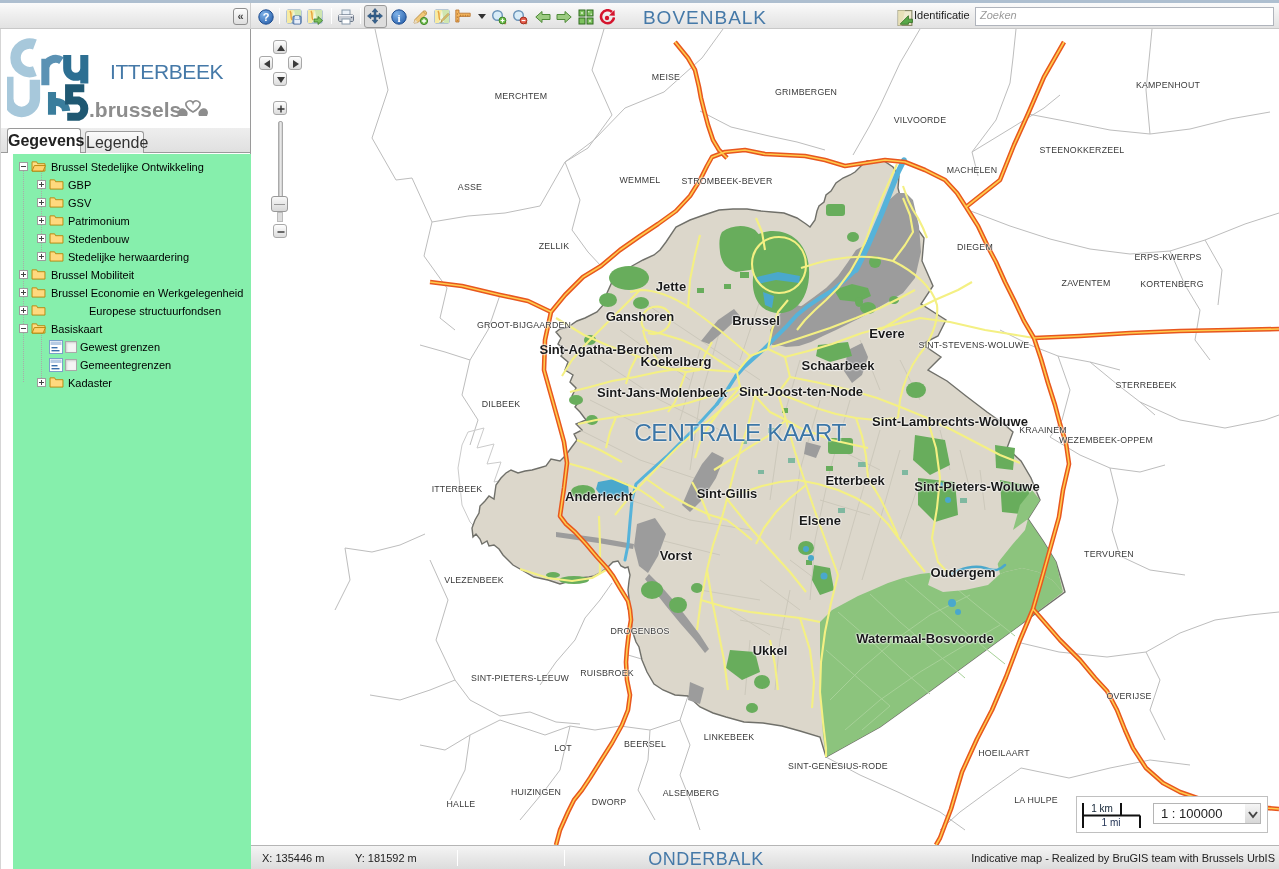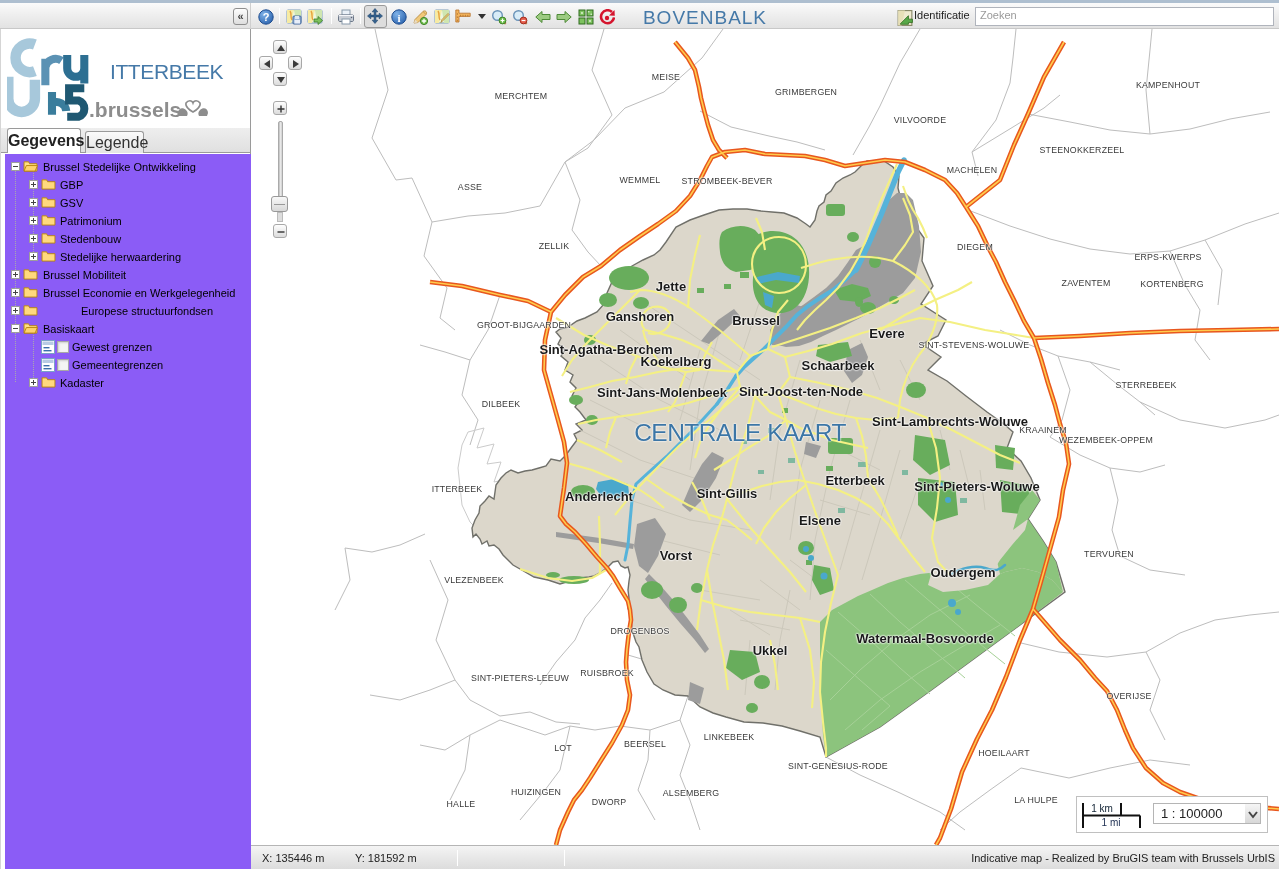--- a/index.html
+++ b/index.html
@@ -9,29 +9,29 @@
 #toolbar { position:absolute; left:0; top:3px; width:1279px; height:26px;
   background:linear-gradient(#fbfbfb,#efefef 45%,#e2e2e2); border-bottom:1px solid #c8c8c8; }
 #tbleftsep { position:absolute; left:250px; top:3px; width:1px; height:26px; background:#cfcfcf; }
 .tbsep { position:absolute; top:8px; width:1px; height:16px; background:#c3c3c3; border-right:1px solid #fff; }
 #collbtn { position:absolute; left:233px; top:8px; width:15px; height:17px; border:1px solid #8e8e8e; border-radius:3px;
   background:linear-gradient(#fdfdfd,#dedede); color:#444; font-size:11px; font-weight:bold; text-align:center; line-height:15px; }
 .icon { position:absolute; top:9px; width:16px; height:16px; }
 #panbtn { position:absolute; left:364px; top:5px; width:23px; height:23px; border:1px solid #9a9a9a; border-radius:3px; background:#ddd; }
 #bovenbalk { position:absolute; left:620px; top:7px; width:170px; text-align:center; font-size:19px; color:#4579a8; letter-spacing:1px; }
 #identw { position:absolute; left:914px; top:9px; font-size:11px; color:#222; }
-#search { position:absolute; left:975px; top:7px; width:299px; height:19px; border:1px solid #b0b4bc; background:#fff; font-size:11px; color:#9a9a9a; padding:1px 4px; font-family:"Liberation Sans",sans-serif; }
+#search { position:absolute; left:975px; top:7px; width:299px; height:19px; border:1px solid #b0b4bc; background:#fff; font-size:11px; color:#9a9a9a; padding:1px 4px; font-family:"Liberation Sans",sans-serif;font-style:italic; }
 #sidebar { position:absolute; left:0; top:29px; width:251px; height:840px; background:#fff; border-right:1px solid #9a9a9a; border-left:1px solid #d5d5d5; }
 #logo { position:absolute; left:0; top:0; width:249px; height:99px; background:#fff; }
 #linkerbalk { position:absolute; left:109px; top:31px; font-size:21px; letter-spacing:-0.4px; color:#4579a8; }
 #tabbar { position:absolute; left:0; top:99px; width:249px; height:25px; background:linear-gradient(#eee, #e0e0e0); border-bottom:1px solid #9a9a9a; }
 .tab { position:absolute; border:1px solid #9a9a9a; border-bottom:none; border-radius:3px 3px 0 0; font-size:16px; text-align:center; }
 #tab1 { left:6px; top:0px; width:74px; height:25px; background:#fff; font-weight:bold; color:#222; line-height:24px; }
 #tab2 { left:84px; top:3px; width:59px; height:22px; background:linear-gradient(#fafafa,#e4e4e4); color:#333; line-height:21px; }
-#tree { position:absolute; left:4px; top:125px; width:249px; height:715px; background:#8b5cf6; font-size:11px; color:#000; }
+#tree { position:absolute; left:12px; top:125px; width:249px; height:715px; background:#86efac; font-size:11px; color:#000; }
 .trow { position:absolute; height:18px; line-height:18px; white-space:nowrap; }
 .pm { position:absolute; width:9px; height:9px; top:4px; border:1px solid #9d9d9d; background:#fff; }
 .pm i { position:absolute; left:1px; top:3px; width:5px; height:1px; background:#444; }
 .pm b { position:absolute; left:3px; top:1px; width:1px; height:5px; background:#444; }
 .folder { position:absolute; top:2px; width:15px; height:12px; }
 .tlabel { position:absolute; top:0; }
 .vline { position:absolute; width:1px; background-image:repeating-linear-gradient(#aaa 0 1px, transparent 1px 2px); }
 .cb { position:absolute; top:3px; width:12px; height:12px; background:#f4f4f4; border:1px solid #a8a8a8; box-shadow:inset 1px 1px 2px rgba(0,0,0,0.15); }
 #map { position:absolute; left:251px; top:29px; width:1028px; height:816px; background:#fff; overflow:hidden; }
 #bottombar { position:absolute; left:251px; top:845px; width:1028px; height:24px;
@@ -675,15 +675,16 @@
   <div id="scaleselect">1 : 100000</div>
   <div id="scalebtn"><svg width="10" height="8" viewBox="0 0 10 8" style="margin:7px 0 0 3px;">
           <path d="M1,1 L5,6 L9,1" stroke="#444" stroke-width="2" fill="none"></path>
         </svg></div>
 </div>
 <div id="bottombar">
   <span style="position:absolute;left:11px;top:6px;">X: 135446 m</span>
   <span style="position:absolute;left:104px;top:6px;">Y: 181592 m</span>
   <div class="bbsep" style="left:206px;"></div>
   <div class="bbsep" style="left:313px;"></div>
+  <div id="onderbalk">ONDERBALK</div>
   <div id="bbright">Indicative map - Realized by BruGIS team with Brussels UrbIS</div>
 </div>
 </div>
 
 </body></html>

